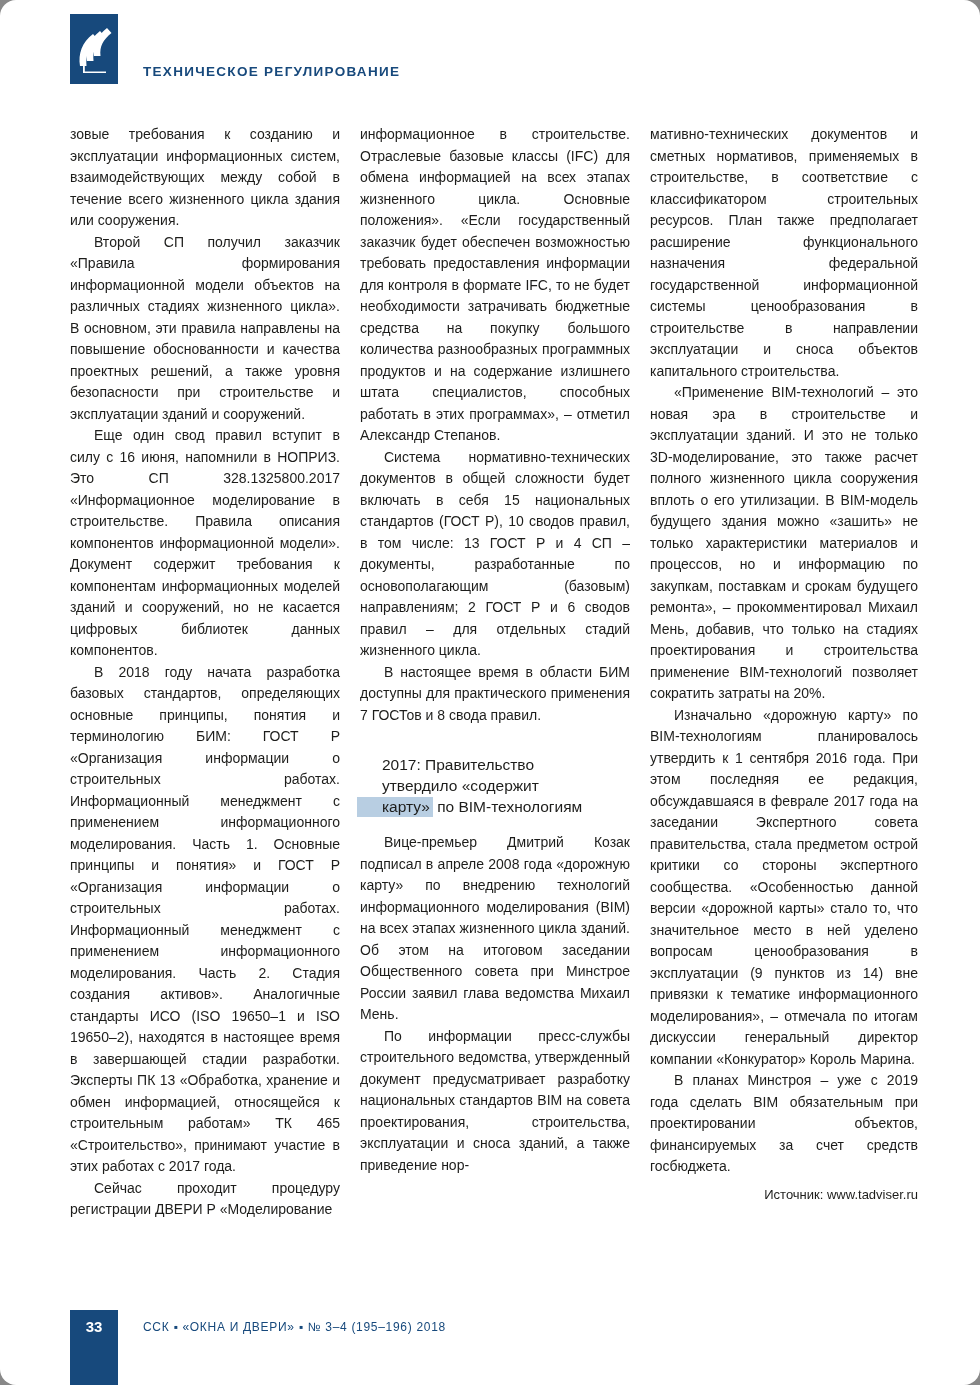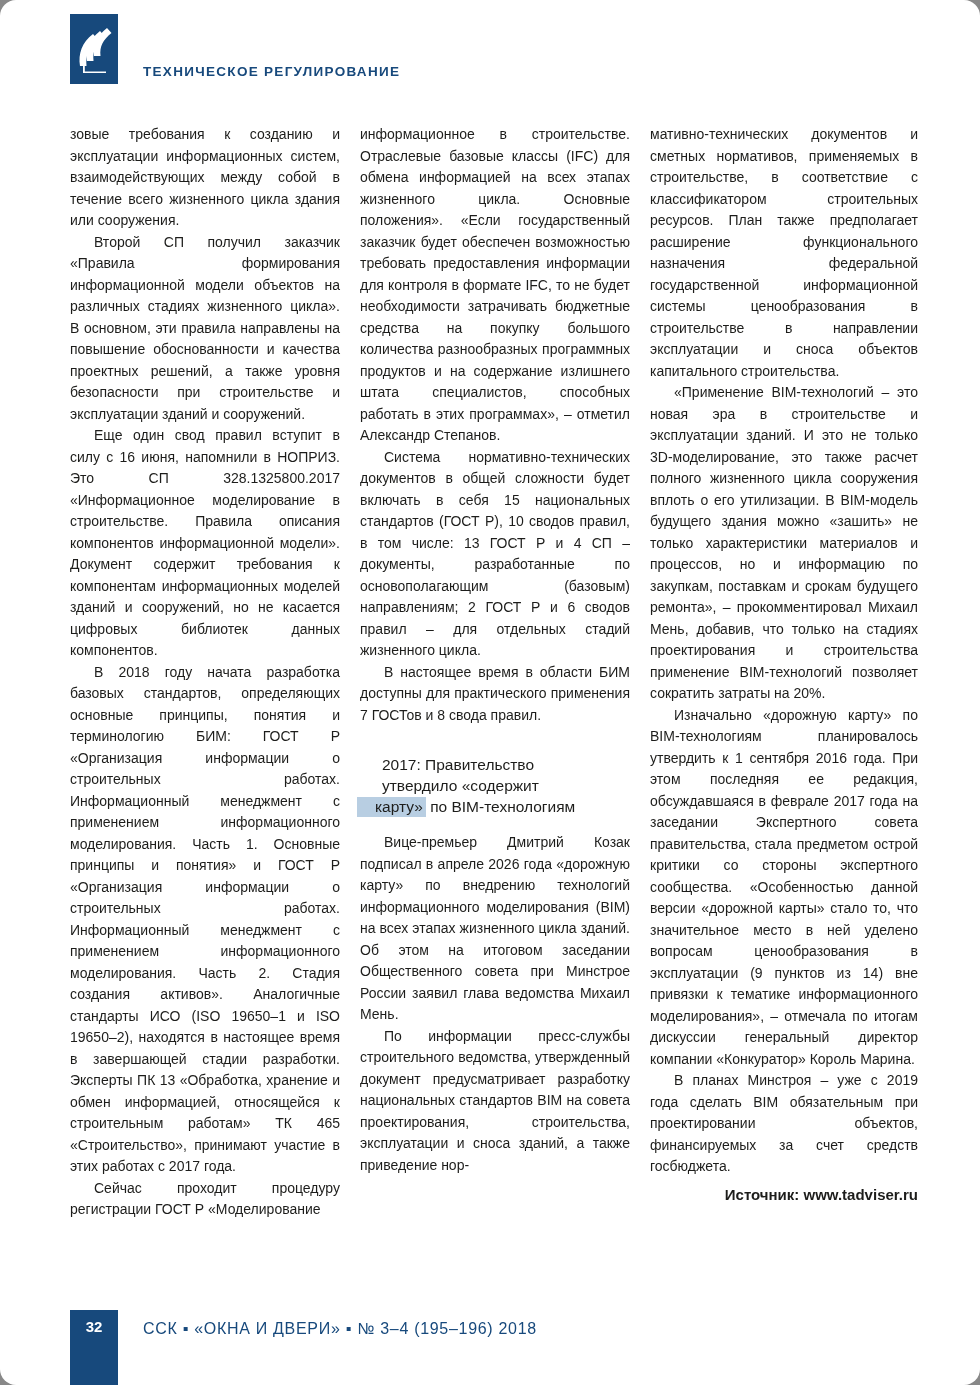--- a/index.html
+++ b/index.html
@@ -44,45 +44,45 @@
   .col p{margin:0;}
   .col p.indent{text-indent:24px;}
   .subheading{
     font-size:15.5px;font-weight:normal;line-height:21px;
     text-align:left;
     padding-left:22px;
     margin:28px 0 15px 0;
   }
   .subheading .hl{
     background:var(--highlight);
-    padding:1px 3px 2px 18px;
+    padding:1px 3px 2px 25px;
     margin-left:-25px;
     margin-top:35px;
   }
   .source-credit{
     text-align:right;
-    font-weight:bold;
-    font-size:15px;
+    font-weight:normal;
+    font-size:13px;
     margin-top:6px;
   }
   
   .footer-block{
     position:absolute;left:70px;top:1310px;
     width:48px;height:75px;
     background:var(--brand);
     text-align:center;
   }
   .footer-page-number{
     color:#fff;font-weight:bold;font-size:15px;
     display:block;margin-top:8px;
   }
   .footer-issue{
     position:absolute;left:143px;top:1320px;
     color:var(--brand);
-    font-size:16px;
+    font-size:12px;
     letter-spacing:0.7px;
   }
 </style>
 </head>
 <body>
 
 <div class="page">
 
   <div class="logo-block">
     <svg width="48" height="70" viewBox="0 0 48 70" aria-hidden="true">
@@ -94,40 +94,40 @@
       </g>
     </svg>
   </div>
   <div class="section-title">ТЕХНИЧЕСКОЕ РЕГУЛИРОВАНИЕ</div>
 
   <div class="col col-1">
       <p class="no-indent">зовые требования к созданию и эксплуатации информационных систем, взаимодействующих между собой в течение всего жизненного цикла здания или сооружения.</p>
       <p class="indent">Второй СП получил заказчик «Правила формирования информационной модели объектов на различных стадиях жизненного цикла». В основном, эти правила направлены на повышение обоснованности и качества проектных решений, а также уровня безопасности при строительстве и эксплуатации зданий и сооружений.</p>
       <p class="indent">Еще один свод правил вступит в силу с 16 июня, напомнили в НОПРИЗ. Это СП 328.1325800.2017 «Информационное моделирование в строительстве. Правила описания компонентов информационной модели». Документ содержит требования к компонентам информационных моделей зданий и сооружений, но не касается цифровых библиотек данных компонентов.</p>
       <p class="indent">В 2018 году начата разработка базовых стандартов, определяющих основные принципы, понятия и терминологию БИМ: ГОСТ Р «Организация информации о строительных работах. Информационный менеджмент с применением информационного моделирования. Часть 1. Основные принципы и понятия» и ГОСТ Р «Организация информации о строительных работах. Информационный менеджмент с применением информационного моделирования. Часть 2. Стадия создания активов». Аналогичные стандарты ИСО (ISO 19650–1 и ISO 19650–2), находятся в настоящее время в завершающей стадии разработки. Эксперты ПК 13 «Обработка, хранение и обмен информацией, относящейся к строительным работам» ТК 465 «Строительство», принимают участие в этих работах с 2017 года.</p>
-      <p class="indent">Сейчас проходит процедуру регистрации ГОСТ Р «Моделирование</p>
+      <p class="indent">Сейчас проходит процедуру регистрации ДВЕРИ Р «Моделирование</p>
     </div>
   <div class="col col-2">
       <p class="no-indent">информационное в строительстве. Отраслевые базовые классы (IFC) для обмена информацией на всех этапах жизненного цикла. Основные положения». «Если государственный заказчик будет обеспечен возможностью требовать предоставления информации для контроля в формате IFC, то не будет необходимости затрачивать бюджетные средства на покупку большого количества разнообразных программных продуктов и на содержание излишнего штата специалистов, способных работать в этих программах», – отметил Александр Степанов.</p>
       <p class="indent">Система нормативно-технических документов в общей сложности будет включать в себя 15 национальных стандартов (ГОСТ Р), 10 сводов правил, в том числе: 13 ГОСТ Р и 4 СП – документы, разработанные по основополагающим (базовым) направлениям; 2 ГОСТ Р и 6 сводов правил – для отдельных стадий жизненного цикла.</p>
       <p class="indent">В настоящее время в области БИМ доступны для практического применения 7 ГОСТов и 8 свода правил.</p>
       <div class="subheading">
         <div>2017: Правительство</div>
         <div>утвердило «содержит</div>
         <div><span class="hl">карту»</span> по BIM-технологиям</div>
       </div>
-      <p class="indent">Вице-премьер Дмитрий Козак подписал в апреле 2026 года «дорожную карту» по внедрению технологий информационного моделирования (BIM) на всех этапах жизненного цикла зданий. Об этом на итоговом заседании Общественного совета при Минстрое России заявил глава ведомства Михаил Мень.</p>
+      <p class="indent">Вице-премьер Дмитрий Козак подписал в апреле 2008 года «дорожную карту» по внедрению технологий информационного моделирования (BIM) на всех этапах жизненного цикла зданий. Об этом на итоговом заседании Общественного совета при Минстрое России заявил глава ведомства Михаил Мень.</p>
       <p class="indent">По информации пресс-службы строительного ведомства, утвержденный документ предусматривает разработку национальных стандартов BIM на совета проектирования, строительства, эксплуатации и сноса зданий, а также приведение нор-</p>
     </div>
   <div class="col col-3">
       <p class="no-indent">мативно-технических документов и сметных нормативов, применяемых в строительстве, в соответствие с классификатором строительных ресурсов. План также предполагает расширение функционального назначения федеральной государственной информационной системы ценообразования в строительстве в направлении эксплуатации и сноса объектов капитального строительства.</p>
       <p class="indent">«Применение BIM-технологий – это новая эра в строительстве и эксплуатации зданий. И это не только 3D-моделирование, это также расчет полного жизненного цикла сооружения вплоть о его утилизации. В BIM-модель будущего здания можно «зашить» не только характеристики материалов и процессов, но и информацию по закупкам, поставкам и срокам будущего ремонта», – прокомментировал Михаил Мень, добавив, что только на стадиях проектирования и строительства применение BIM-технологий позволяет сократить затраты на 20%.</p>
       <p class="indent">Изначально «дорожную карту» по BIM-технологиям планировалось утвердить к 1 сентября 2016 года. При этом последняя ее редакция, обсуждавшаяся в феврале 2017 года на заседании Экспертного совета правительства, стала предметом острой критики со стороны экспертного сообщества. «Особенностью данной версии «дорожной карты» стало то, что значительное место в ней уделено вопросам ценообразования в эксплуатации (9 пунктов из 14) вне привязки к тематике информационного моделирования», – отмечала по итогам дискуссии генеральный директор компании «Конкуратор» Король Марина.</p>
       <p class="indent">В планах Минстроя – уже с 2019 года сделать BIM обязательным при проектировании объектов, финансируемых за счет средств госбюджета.</p>
       <div class="source-credit">Источник: www.tadviser.ru</div>
     </div>
 
   <div class="footer-block">
-    <span class="footer-page-number">32</span>
+    <span class="footer-page-number">33</span>
   </div>
   <div class="footer-issue">ССК ▪ «ОКНА И ДВЕРИ» ▪ № 3–4 (195–196) 2018</div>
 
 </div>
 
 </body></html>

